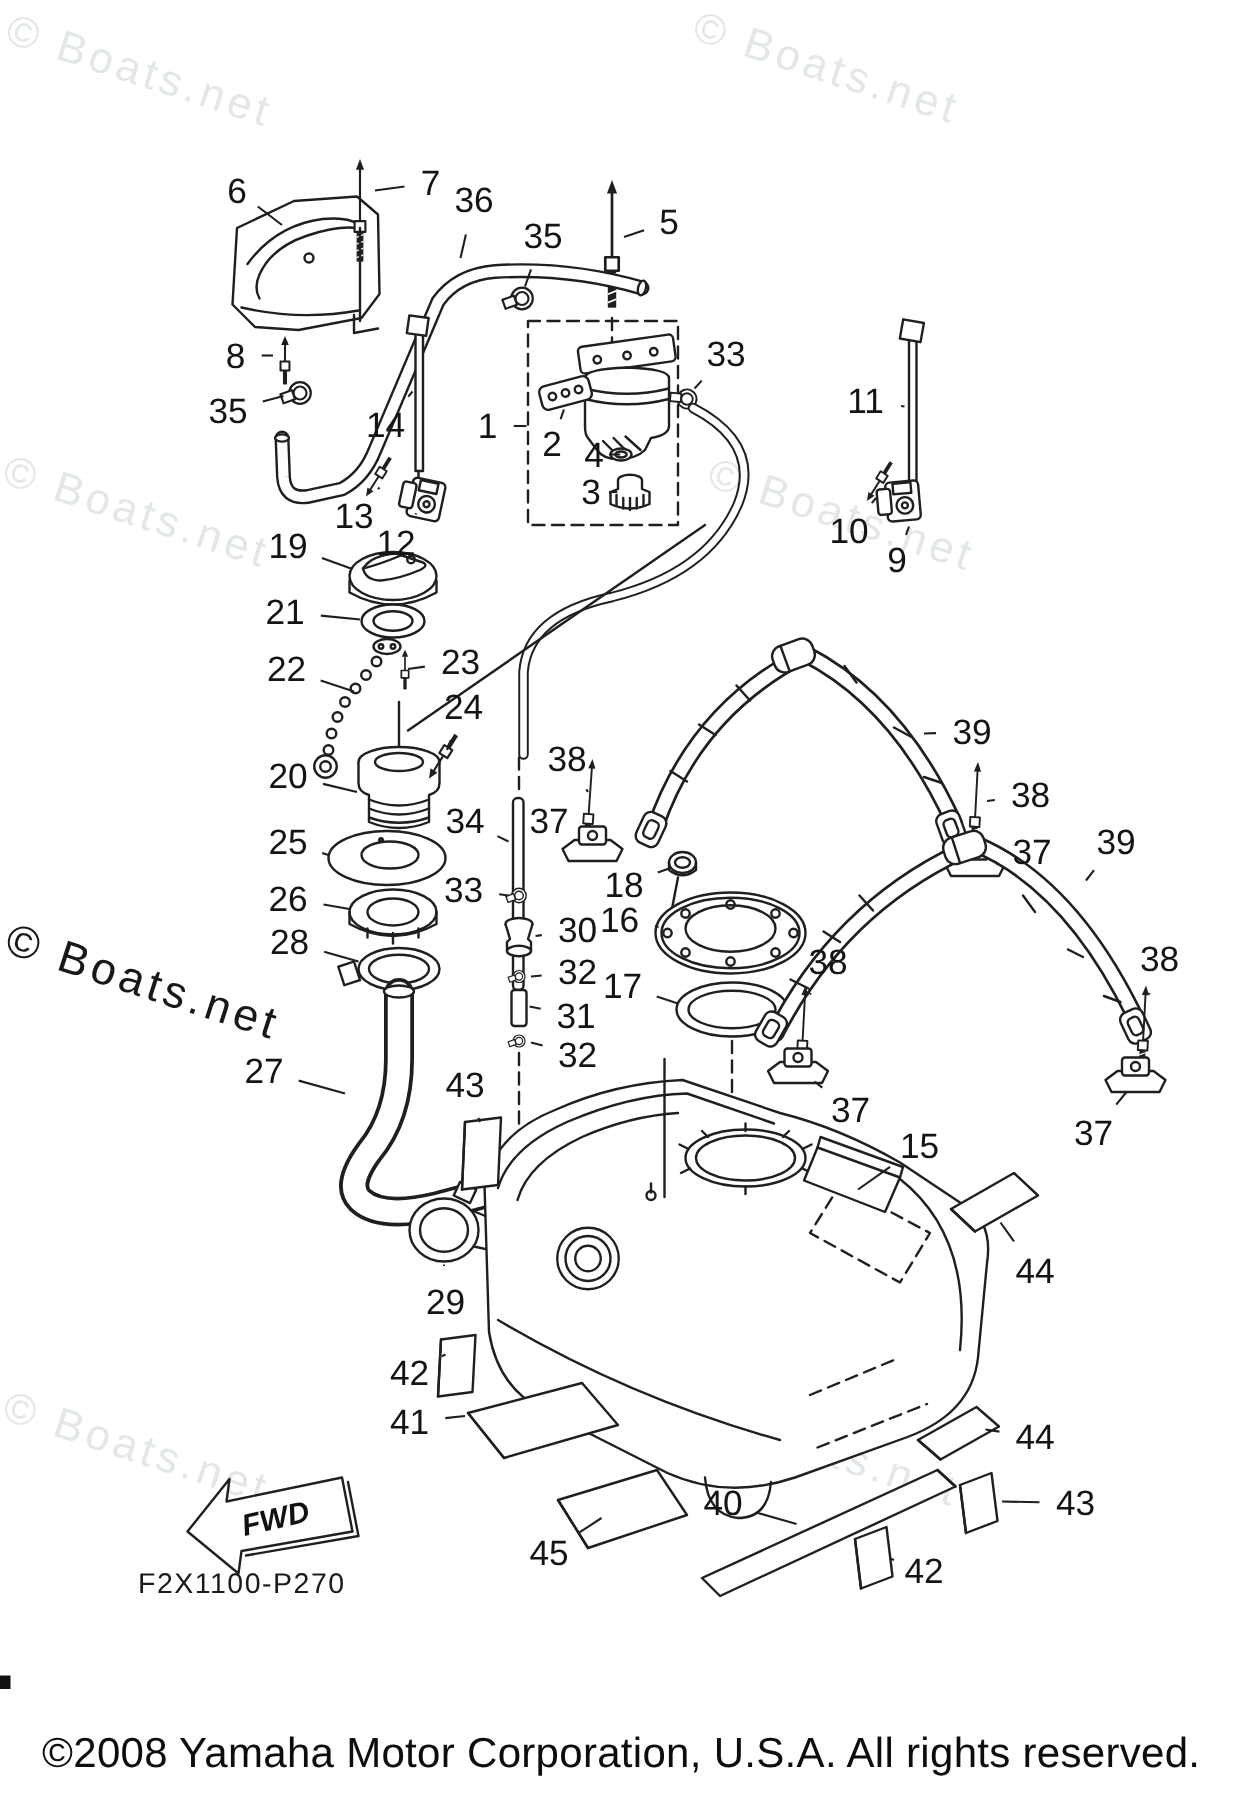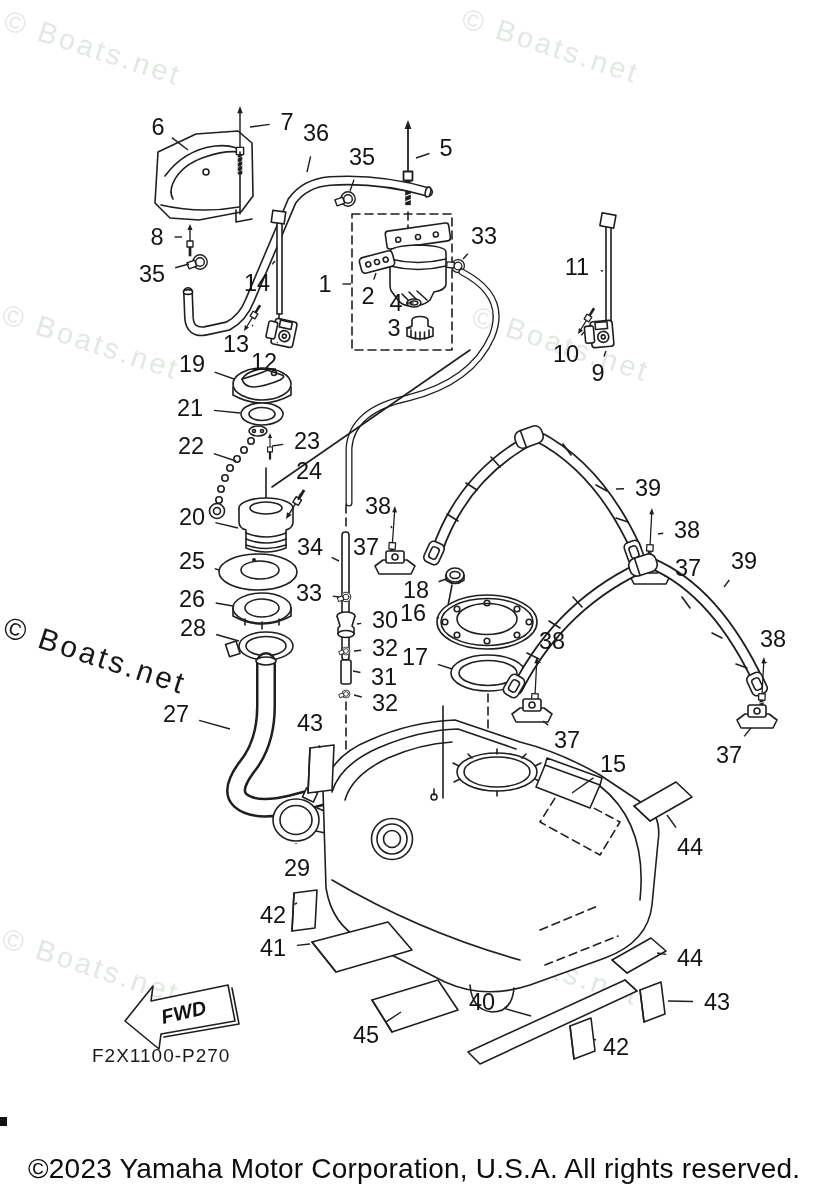--- a/index.html
+++ b/index.html
@@ -462,14 +462,14 @@
         <text x="717" y="1010" text-anchor="middle" class="callout-num">43</text>
         <line x1="386.0569315128306" y1="1021.8197307201399" x2="401" y2="1012" stroke="#1f1f1f" stroke-width="1.4"></line>
         <text x="366" y="1043" text-anchor="middle" class="callout-num">45</text>
         <line x1="593.3473994472156" y1="1039.0715898065255" x2="596" y2="1040" stroke="#1f1f1f" stroke-width="1.4"></line>
         <text x="616" y="1055" text-anchor="middle" class="callout-num">42</text>
       </g>
   </svg>
 
   <div class="artifact"></div>
 
-  <div class="copyright">©2023 Yamaha Motor Corporation, U.S.A. All rights reserved.</div>
+  <div class="copyright">©2008 Yamaha Motor Corporation, U.S.A. All rights reserved.</div>
 </div>
 
 </body></html>

